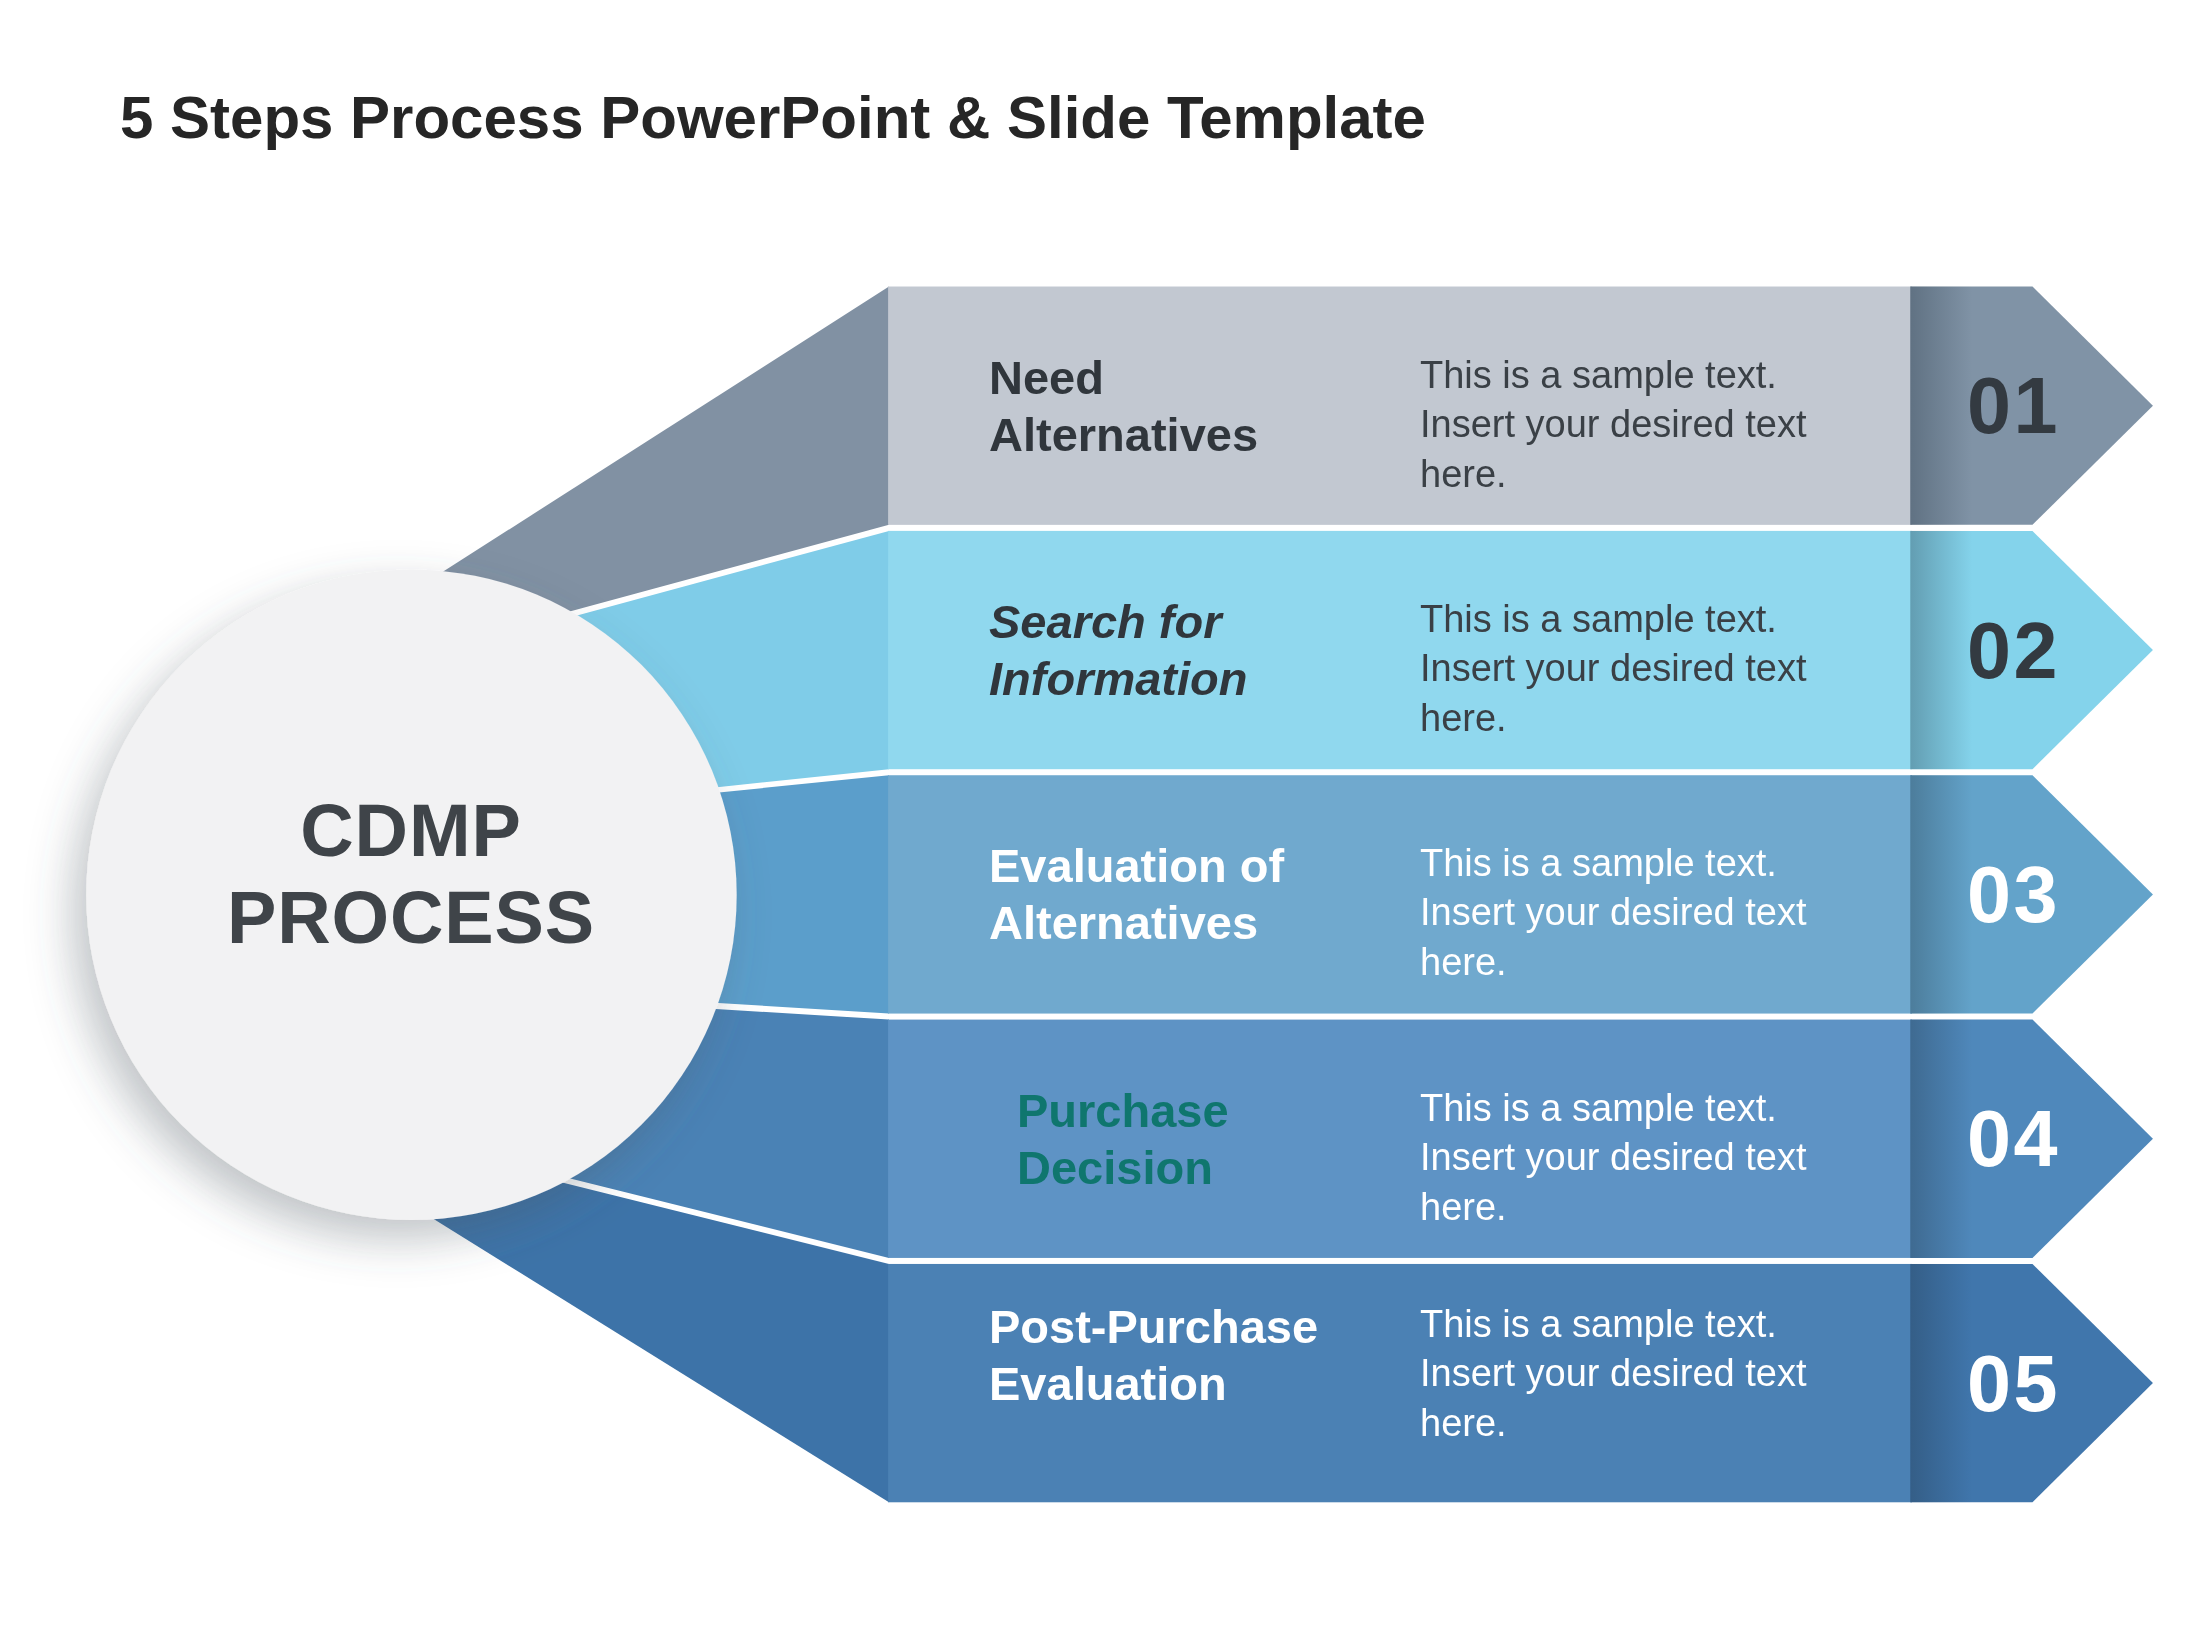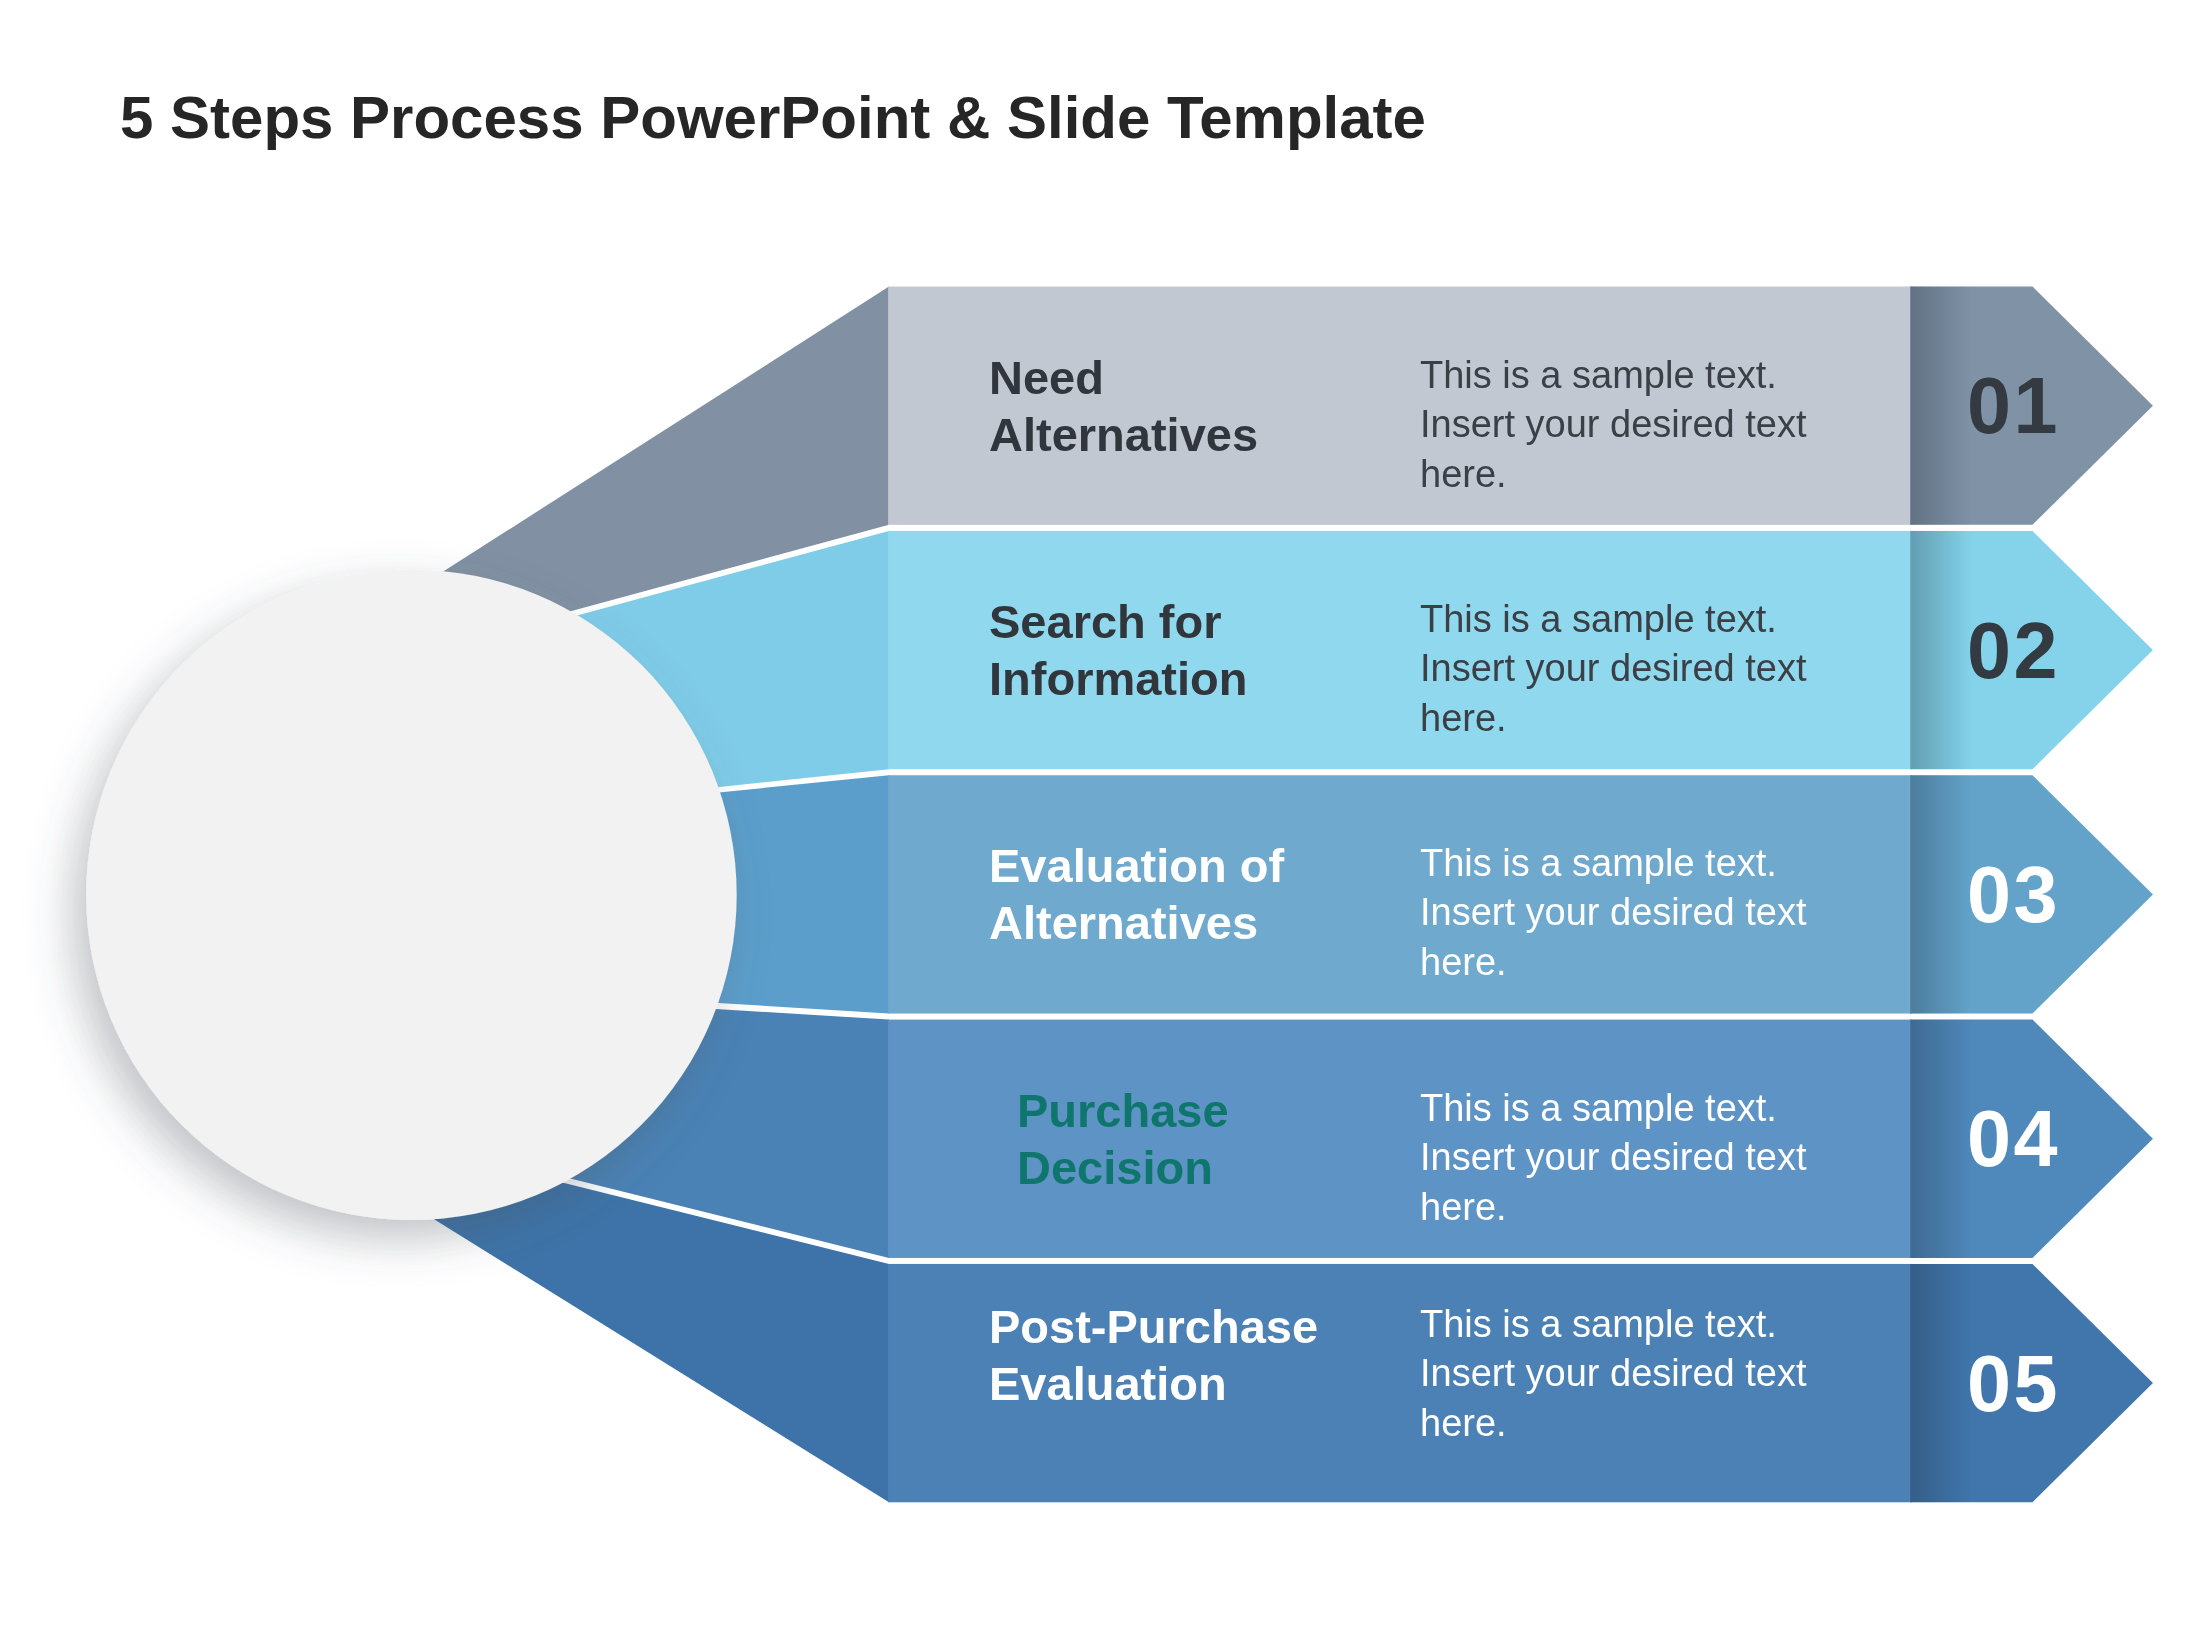--- a/index.html
+++ b/index.html
@@ -125,25 +125,29 @@
       <polygon points="2220,1469 2362,1469 2502,1607.5 2362,1746 2220,1746" fill="#4076ac"></polygon>
       <rect x="2220" y="1469" width="72" height="277" fill="url(#jshadow)"></rect>
       <text class="num-text" x="2340" y="1607.5" text-anchor="middle" dominant-baseline="central" fill="#ffffff">05</text>
     </g>
 
     <circle cx="478" cy="1040" r="378" filter="url(#circleShadow)" fill="#f2f2f3"></circle>
   </svg>
 
   <div class="page-title" style="color: rgb(38, 38, 38);">5 Steps Process PowerPoint &amp; Slide Template</div>
 
+  <div class="circle-label" style="color: rgb(63, 68, 73);">
+    <div>CDMP</div>
+    <div>PROCESS</div>
+  </div>
 
   <div class="step-title band-1" style="color: rgb(48, 54, 60);">Need Alternatives</div>
   <div class="step-desc  band-1" style="color: rgb(58, 64, 70);">This is a sample text. Insert your desired text here.</div>
 
-  <div class="step-title band-2" style="color: rgb(48, 54, 60);">Search for Information</div>
+  <div class="step-title band-2" style="color: rgb(48, 54, 60); font-style: italic;">Search for Information</div>
   <div class="step-desc  band-2" style="color: rgb(58, 64, 70);">This is a sample text. Insert your desired text here.</div>
 
   <div class="step-title band-3" style="color: rgb(255, 255, 255);">Evaluation of Alternatives</div>
   <div class="step-desc  band-3" style="color: rgb(255, 255, 255);">This is a sample text. Insert your desired text here.</div>
 
   <div class="step-title band-4" style="color: #0f766e; margin-left: 28px;">Purchase Decision</div>
   <div class="step-desc  band-4" style="color: rgb(255, 255, 255);">This is a sample text. Insert your desired text here.</div>
 
   <div class="step-title band-5" style="color: rgb(255, 255, 255);">Post-Purchase Evaluation</div>
   <div class="step-desc  band-5" style="color: rgb(255, 255, 255);">This is a sample text. Insert your desired text here.</div>

